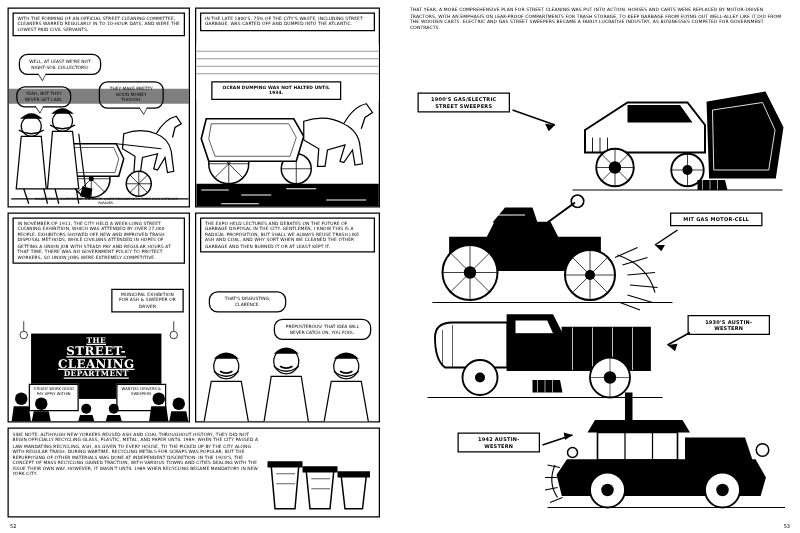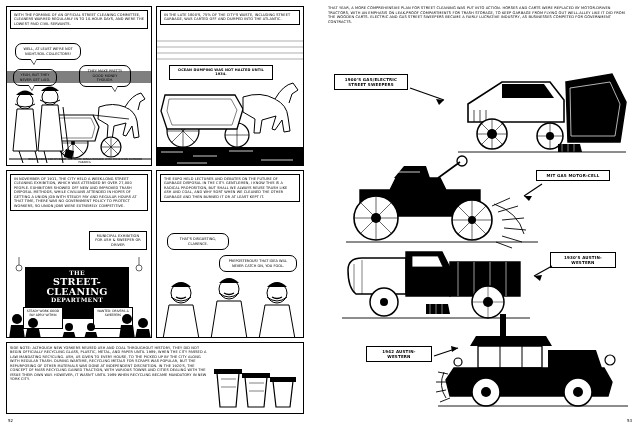--- a/index.html
+++ b/index.html
@@ -211,21 +211,21 @@
           <line x1="20" y1="128" x2="50" y2="128"></line>
         </g>
       </svg>
 
       <div class="cap" style="left:12px;top:58px;width:104px;border-width:1.4px;text-align:center;font-weight:bold;">Ocean dumping was not halted until 1934.</div>
     </div>
 
     <div class="panel" style="left:6px;top:170px;width:146px;height:168px;">
       <div class="cap" style="left:3px;top:3px;width:138px;">In November of 1911, the city held a week-long street cleaning exhibition, which was attended by over 27,000 people. Exhibitors showed off new and improved trash disposal methods, while civilians attended in hopes of getting a union job with steady pay and regular hours at that time, there was no government policy to protect workers, so union jobs were extremely competitive.</div>
 
-      <div class="bigsign" style="left:18px;top:96px;width:104px;height:52px;">
+      <div class="bigsign" style="left:18px;top:96px;width:104px;height:52px;text-decoration:underline;">
         <div class="l1">The</div>
         <div class="l2">Street-Cleaning</div>
         <div class="l3">Department</div>
       </div>
 
       <div class="sidesign" style="left:16px;top:136px;width:40px;height:22px;">Steady work good pay apply within</div>
       <div class="sidesign" style="left:86px;top:136px;width:40px;height:22px;">Wanted: Drivers &amp; sweepers</div>
 
       <div class="cap" style="left:82px;top:60px;width:58px;text-align:center;">Municipal exhibition for ash &amp; sweeper or driver</div>
 

